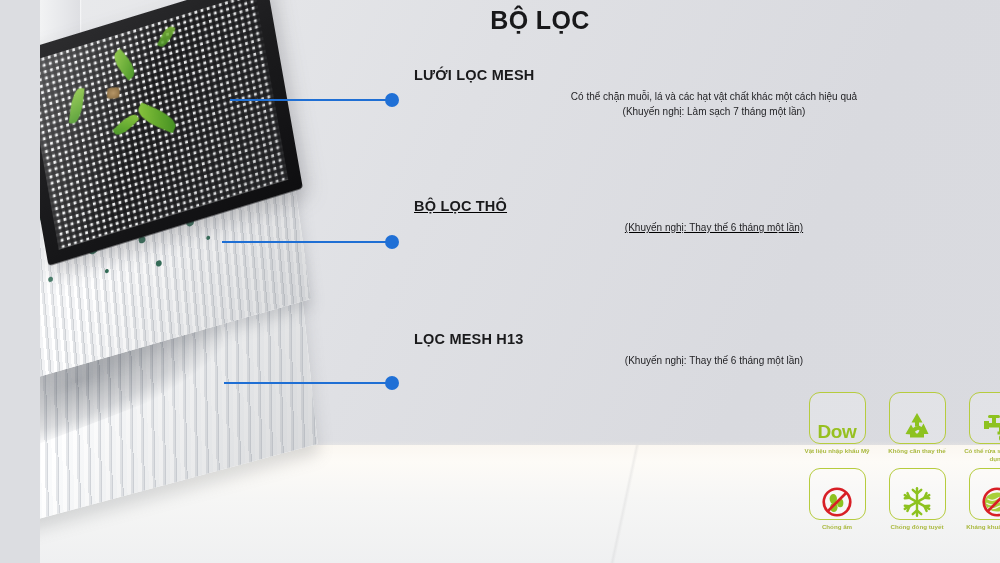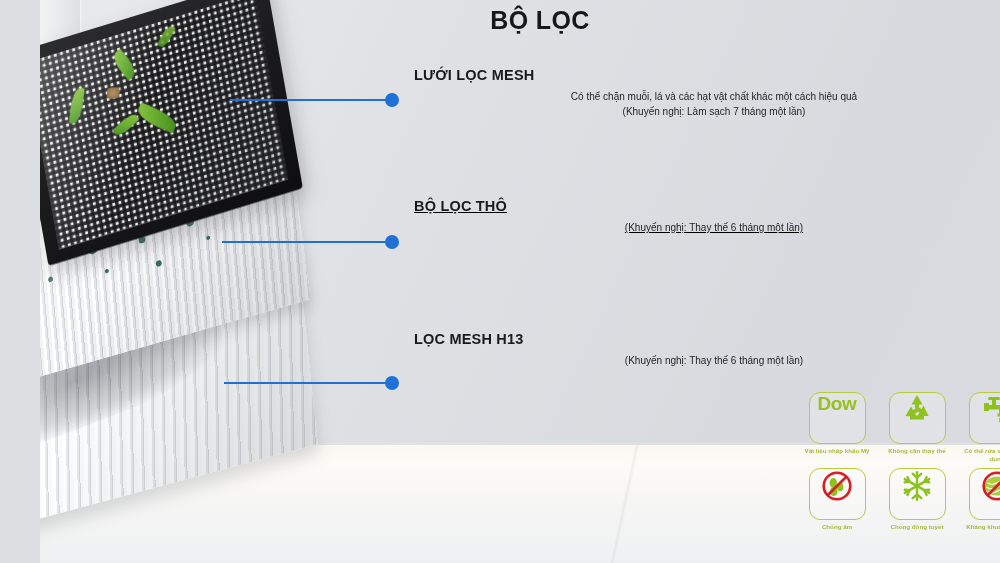--- a/index.html
+++ b/index.html
@@ -205,21 +205,21 @@
     grid-column-gap: 10px;
   }
   .badge { text-align: center; }
   .badge-box {
     width: 57px; height: 52px;
     margin: 0 auto;
     border: 1.6px solid #b6cc3e;
     border-radius: 11px;
     background: rgba(255,255,255,.22);
     display: flex;
-    align-items: flex-start;
+    align-items: flex-end;
     justify-content: center;
     box-sizing: border-box;
   }
   .badge-caption {
     margin-top: 3px;
     font-size: 6.2px;
     line-height: 1.35;
     color: #aab93f;
     font-weight: bold;
   }

